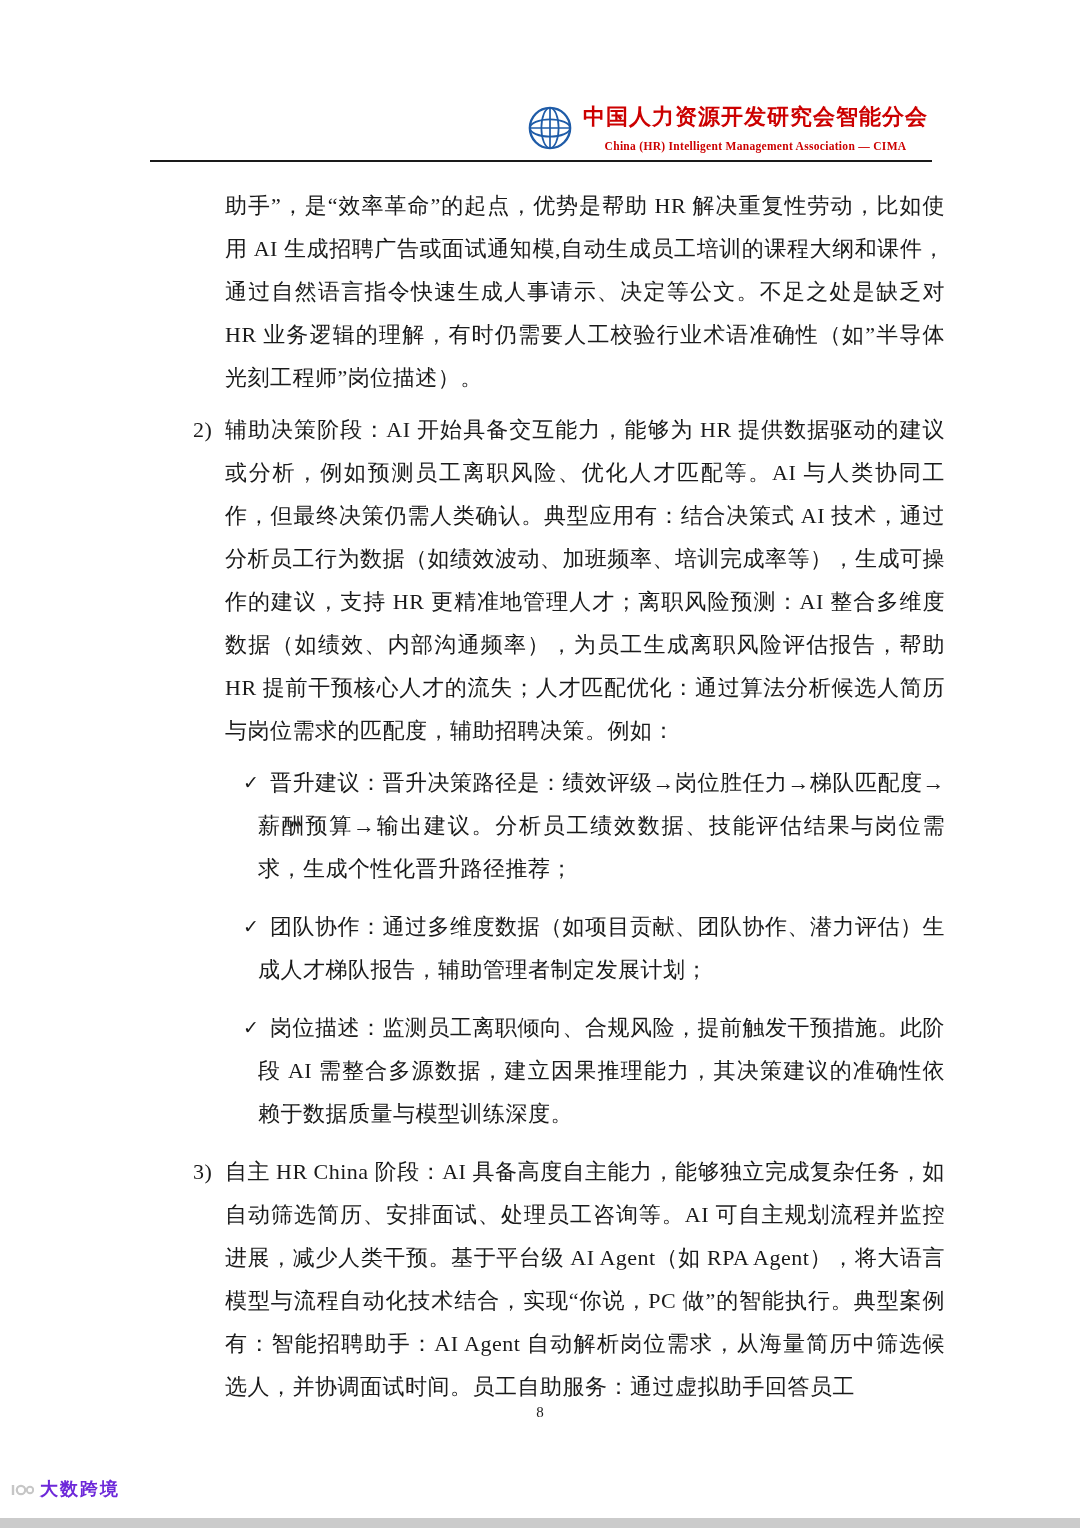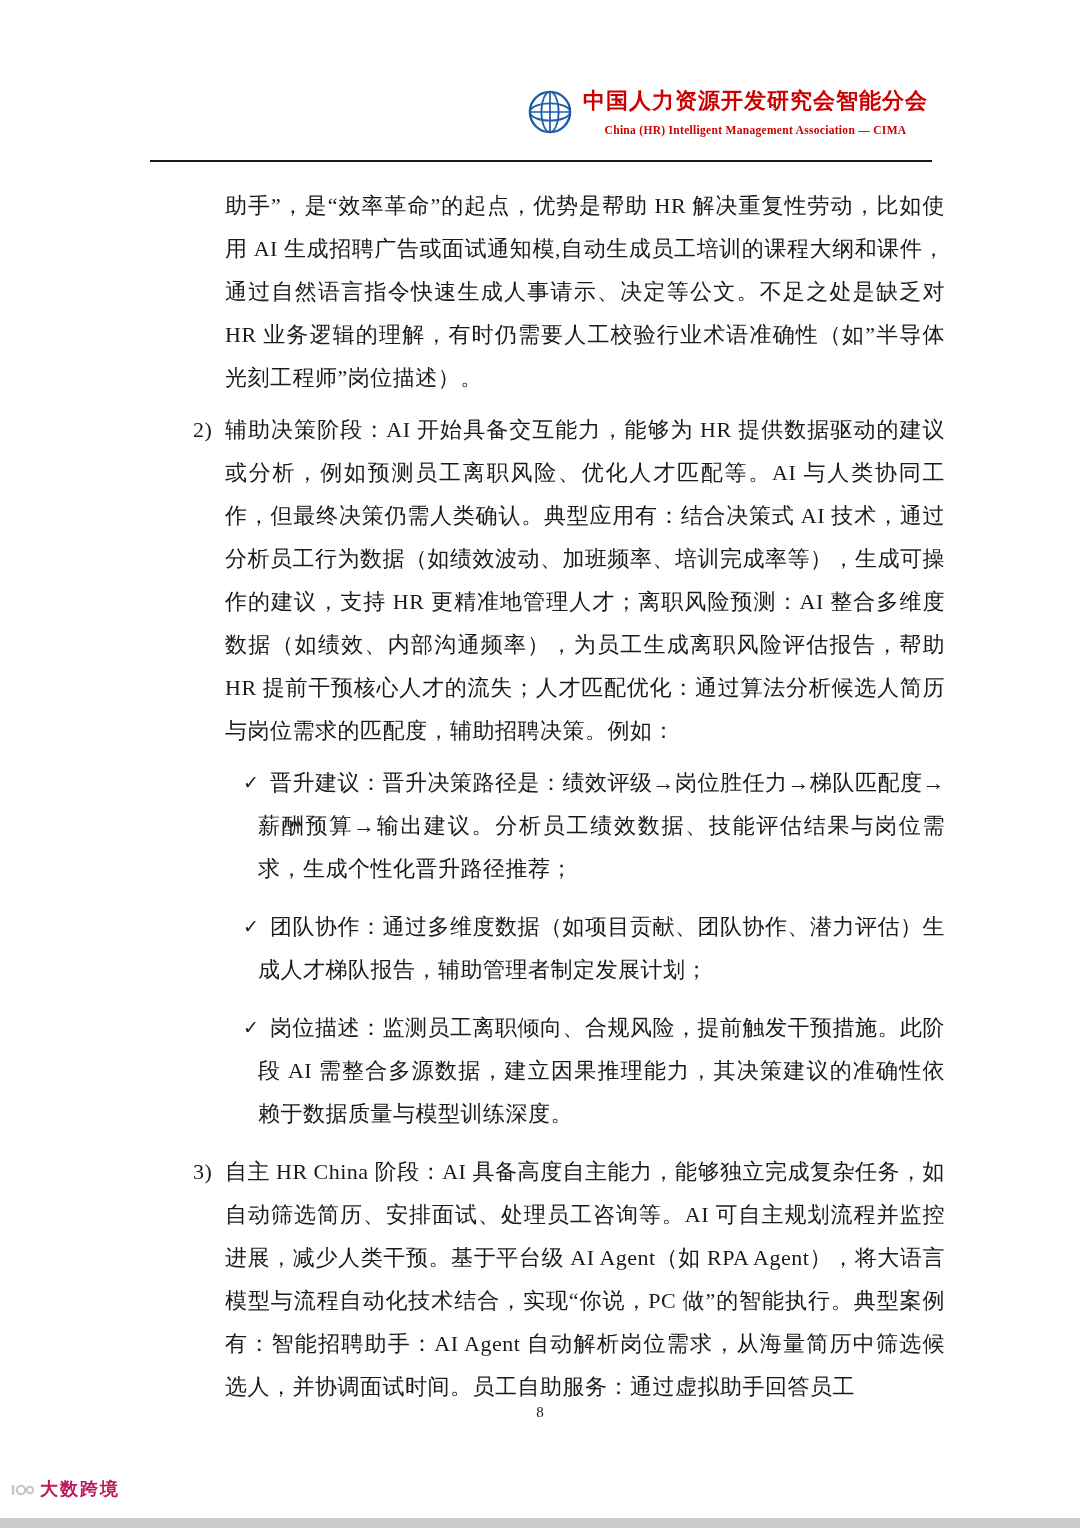--- a/index.html
+++ b/index.html
@@ -4,21 +4,21 @@
 <style>
   html,body{margin:0;padding:0;}
   body{
     width:1080px;height:1528px;background:#ffffff;position:relative;
     font-family:"Liberation Serif","DejaVu Serif",serif;color:#1a1a1a;
     overflow:hidden;
   }
   .page{position:absolute;inset:0;}
   
   header{
-    position:absolute;top:88px;right:152px;
+    position:absolute;top:104px;right:152px;
     display:flex;align-items:center;gap:10px;
   }
   .logo{display:inline-flex;}
   .header-text{text-align:center;color:#cc0000;}
   .title{font-size:22px;font-weight:700;letter-spacing:1px;line-height:26px;white-space:nowrap;}
   .subtitle{font-size:11.5px;font-weight:700;letter-spacing:.3px;margin-top:10px;white-space:nowrap;}
   .rule{position:absolute;top:160px;left:150px;width:782px;height:2px;background:#1a1a1a;}
   
   .content{
     position:absolute;top:184px;left:225px;width:720px;
@@ -28,21 +28,21 @@
   .numbered{position:relative;}
   .numbered > .marker{position:absolute;left:-32px;top:0;}
   .check{position:relative;margin-left:33px;text-indent:12px;margin-bottom:15px;}
   .check:first-of-type{margin-top:0;}
   .check > .marker{position:absolute;left:-27px;top:0;font-size:19px;}
   .b{font-weight:400;}
   
   .pageno{position:absolute;top:1404px;left:0;width:100%;text-align:center;font-size:15px;}
   .watermark{
     position:absolute;top:1477px;left:10px;display:flex;align-items:center;gap:6px;
-    color:#be185d;font-size:18px;letter-spacing:2px;font-weight:700;
+    color:#6d28d9;font-size:18px;letter-spacing:2px;font-weight:700;
     font-family:"Liberation Sans","DejaVu Sans",sans-serif;
   }
   .wm-icon{display:inline-flex;}
   .bottom-strip{position:absolute;left:0;top:1518px;width:100%;height:10px;background:#cbcbcb;}
 </style>
 </head>
 <body>
 
 <div class="page">
 

